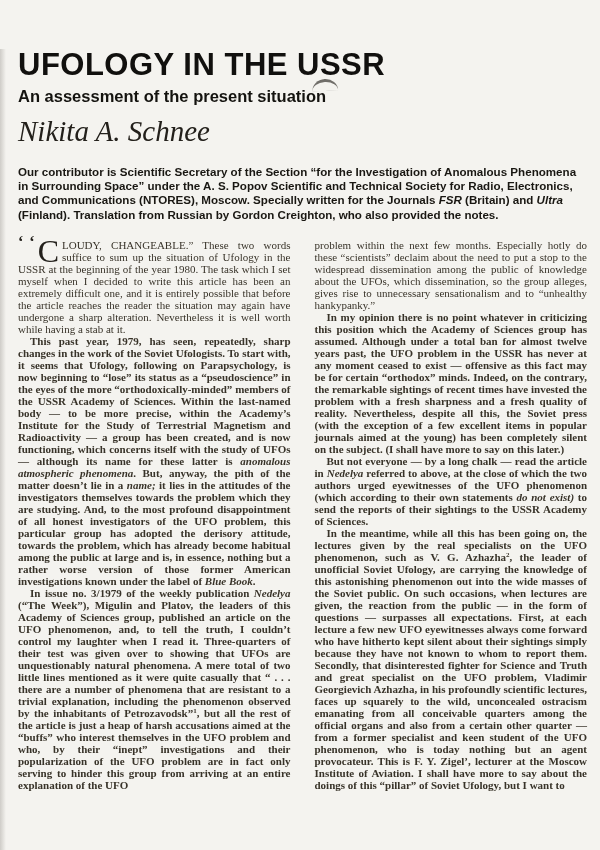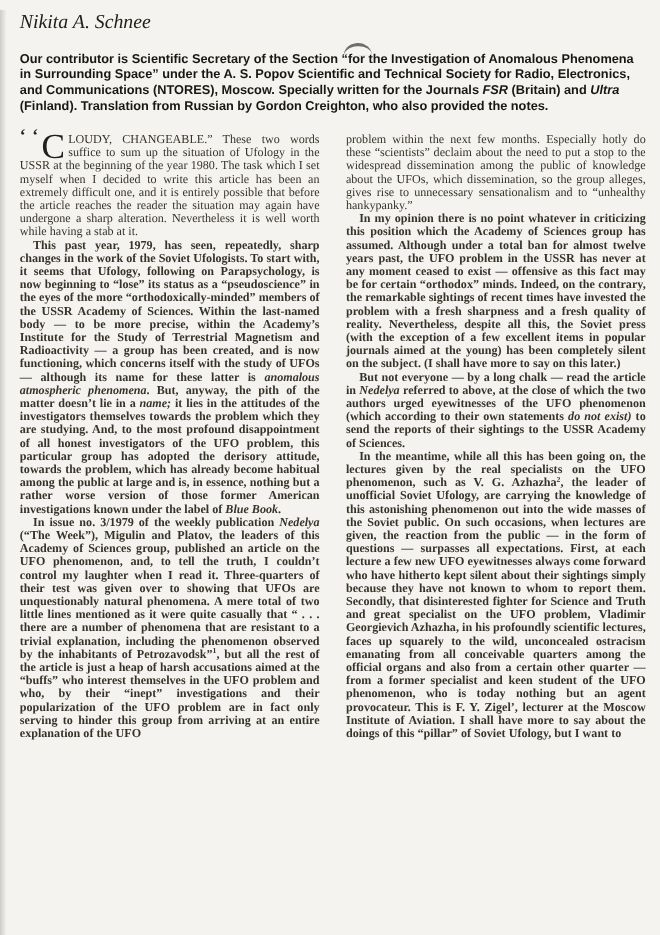--- a/index.html
+++ b/index.html
@@ -37,21 +37,21 @@
     margin: 7px 14px 0 18px;
     font-family: "Liberation Sans", sans-serif;
     font-weight: bold;
     font-size: 16.5px;
     color: #14130f;
   }
   .author {
     margin: 9px 14px 0 18px;
     font-style: italic;
     font-weight: normal;
-    font-size: 18px;
+    font-size: 29px;
     color: #23201b;
   }
   .standfirst {
     margin: 17px 11px 0 18px;
     font-family: "Liberation Sans", sans-serif;
     font-weight: bold;
     font-size: 11.6px;
     line-height: 14.2px;
     color: #191712;
   }
@@ -92,20 +92,22 @@
     color: #23201b;
   }
 </style>
 </head>
 <body>
 
 <div class="page">
   <div class="edge-shade"></div>
   <div class="artifact"></div>
 
+  <h1 class="title">UFOLOGY IN THE USSR</h1>
+  <h2 class="subtitle">An assessment of the present situation</h2>
   <div class="author">Nikita A. Schnee</div>
 
   <div class="standfirst">
       <p><span>Our contributor is Scientific Secretary of the Section “for the Investigation of Anomalous Phenomena in Surrounding Space” under the A. S. Popov Scientific and Technical Society for Radio, Electronics, and Communications (NTORES), Moscow. Specially written for the Journals </span><span class="it">FSR</span><span> (Britain) and </span><span class="it">Ultra</span><span> (Finland). Translation from Russian by Gordon Creighton, who also provided the notes.</span></p>
     </div>
 
   <div class="columns">
     <div class="col">
         <p><span class="dc-wrap">
             <span class="dc-quotes">‘ ‘</span>

